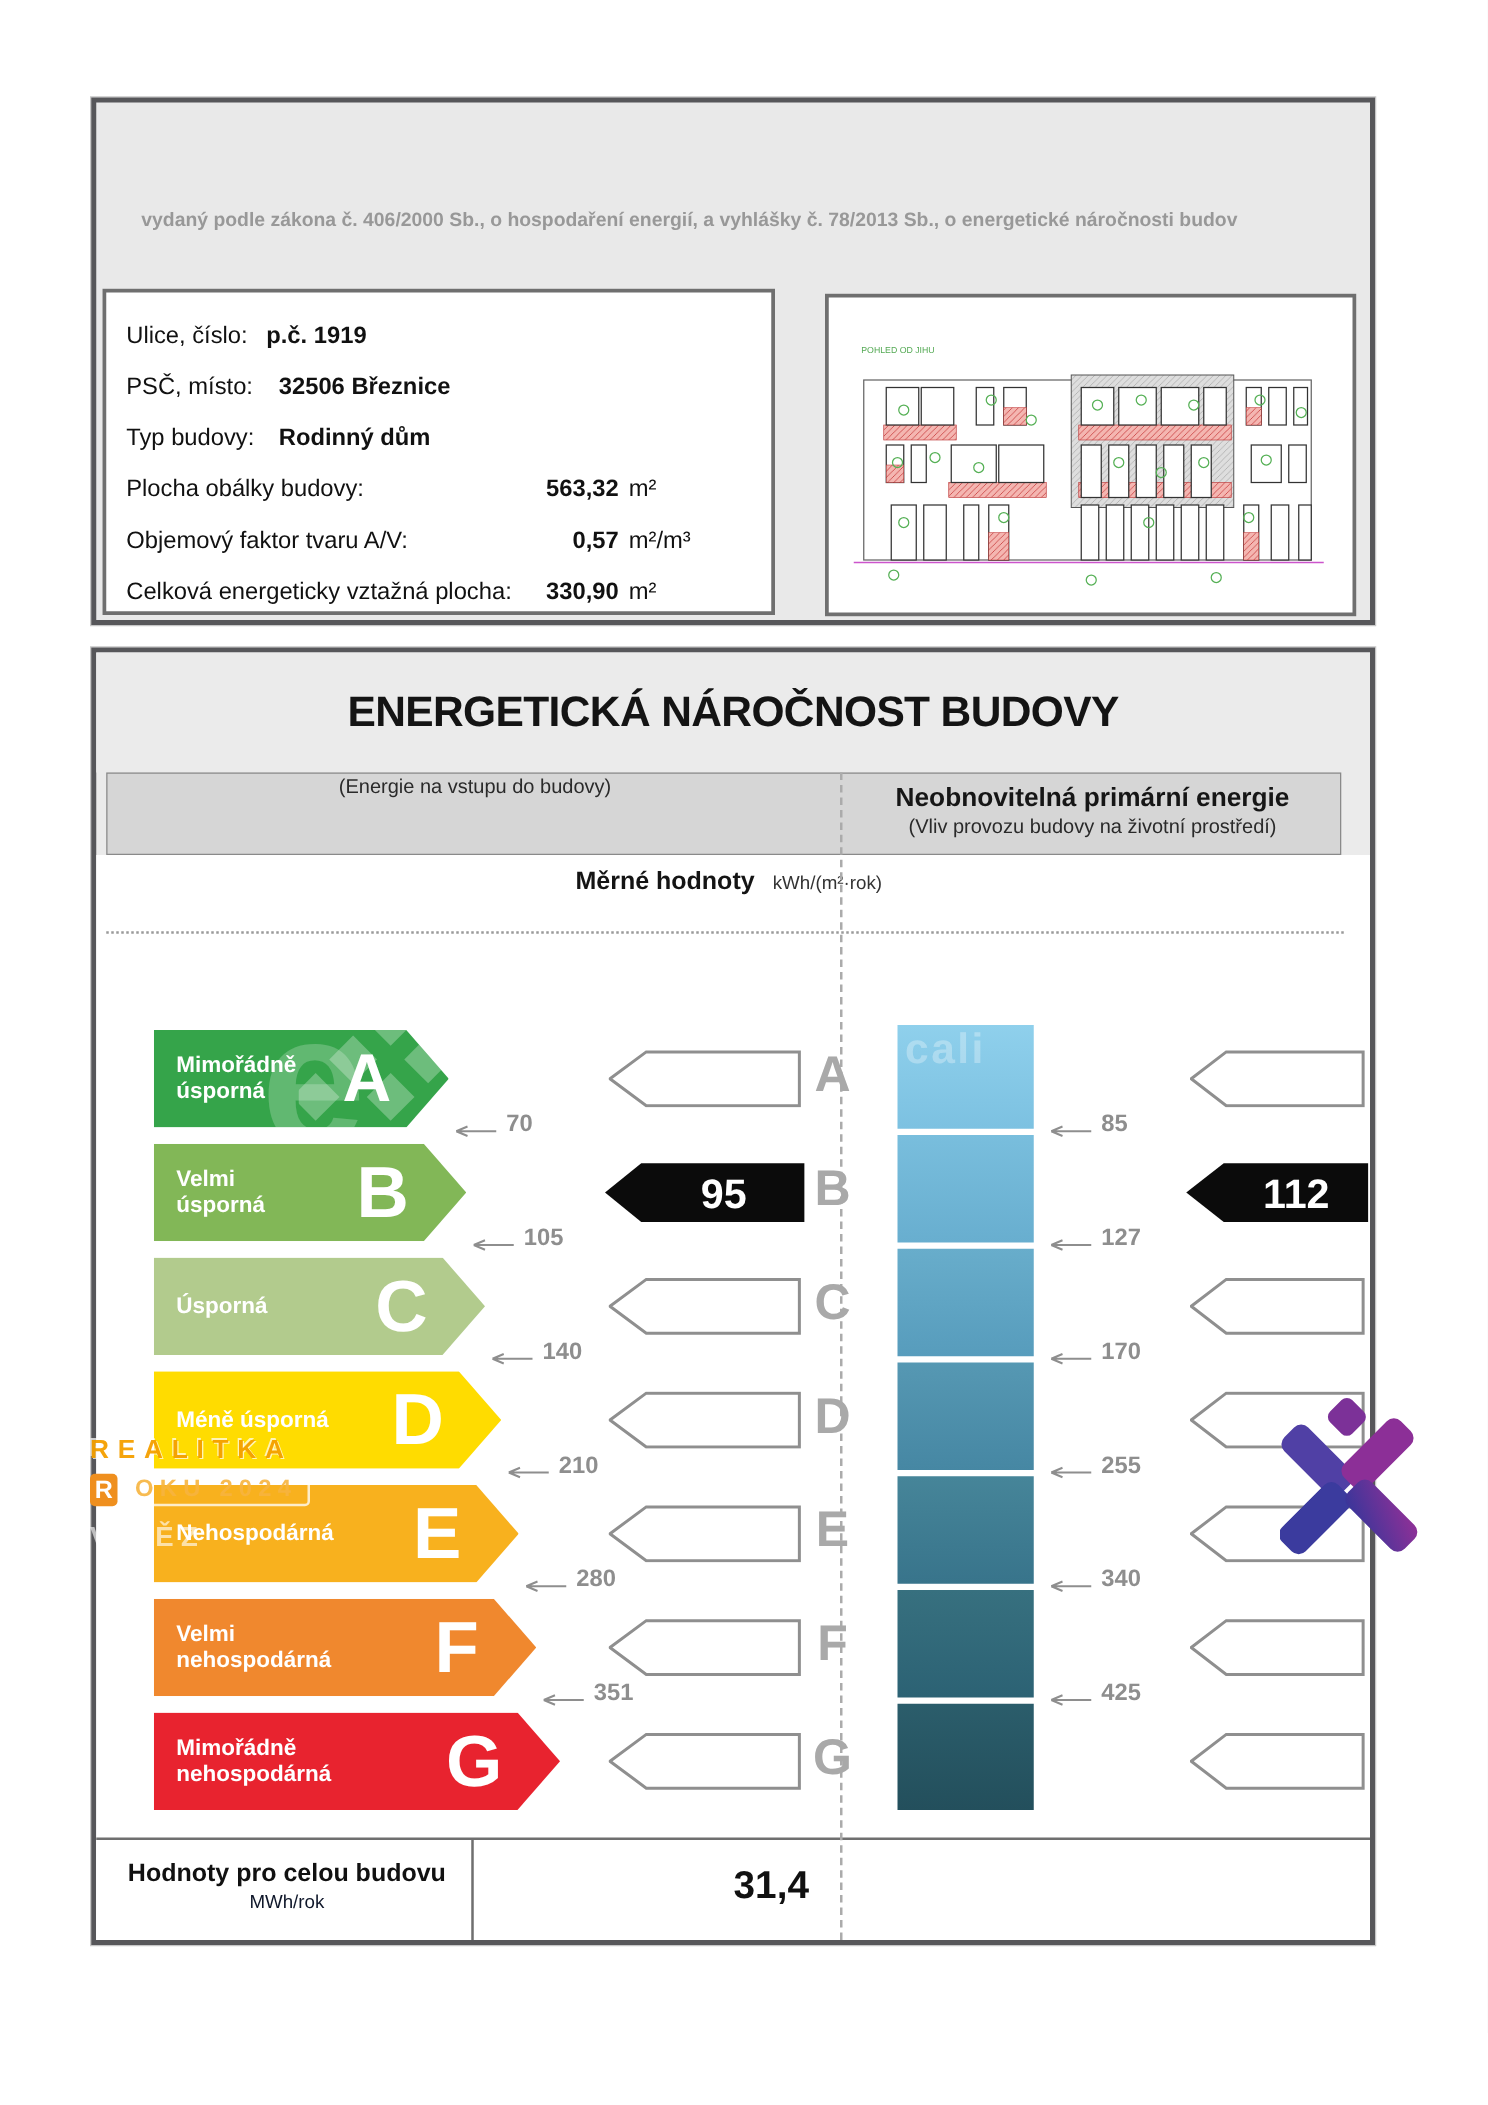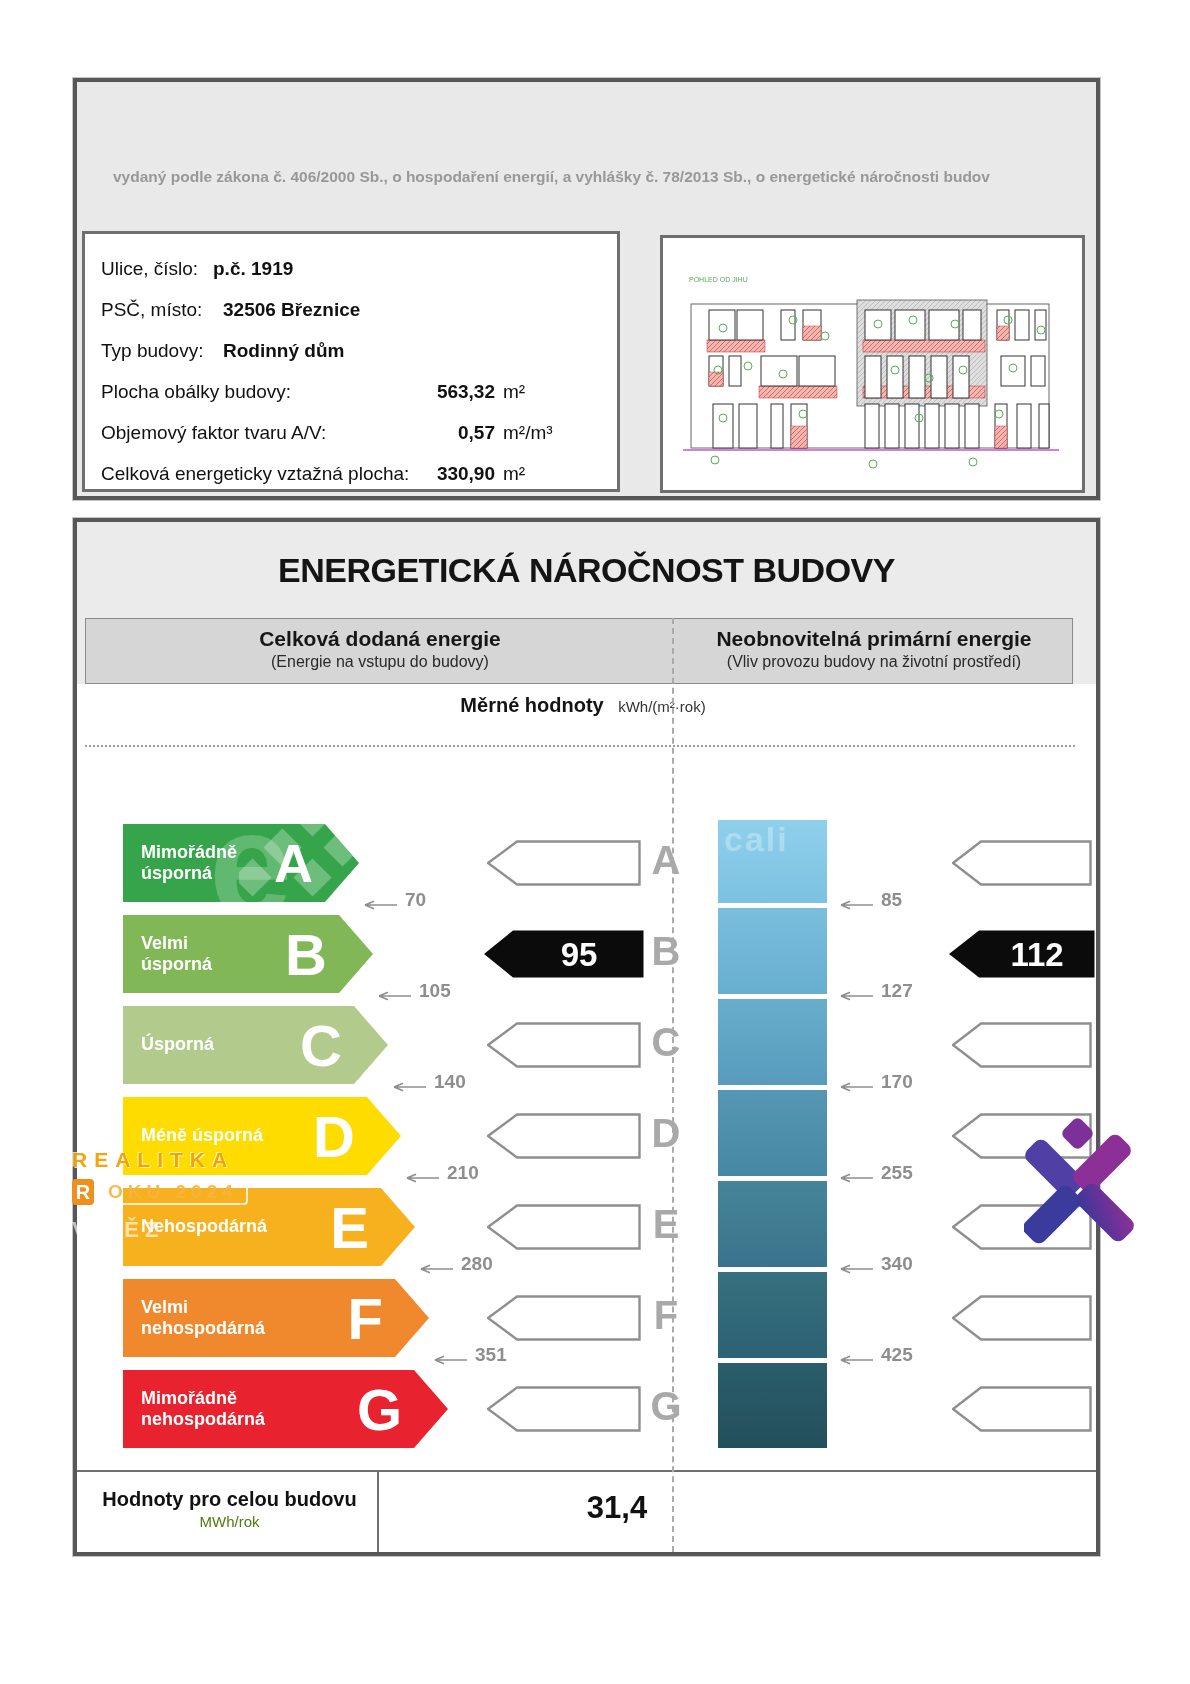--- a/index.html
+++ b/index.html
@@ -42,21 +42,21 @@
   .thr{position:absolute;height:20px;display:flex;align-items:flex-end;gap:6px;z-index:2;}
   .thr .num{font-size:19px;font-weight:bold;color:#8e8e8e;}
   .col-letter{position:absolute;width:34px;text-align:center;font-size:40px;font-weight:900;color:#a9a9a9;z-index:2;}
   .arrow-wrap{position:absolute;z-index:2;}
   .blue-seg{position:absolute;left:617px;width:109px;z-index:2;}
   .totals-row{position:absolute;left:0;top:948px;width:1019px;height:82px;background:#fff;
               border-top:2px solid #6f6f6f;box-sizing:border-box;}
   .totals-label-cell{position:absolute;left:5px;top:0;width:297px;height:100%;background:#fff;
               border-right:2px solid #6f6f6f;box-sizing:border-box;text-align:center;}
   .totals-label-cell .l1{margin-top:16px;font-size:20px;font-weight:bold;color:#111;}
-  .totals-label-cell .l2{margin-top:2px;font-size:15px;color:#4d7c0f;}
+  .totals-label-cell .l2{margin-top:2px;font-size:15px;color:#0f172a;}
   .totals-val{position:absolute;top:18px;width:240px;text-align:center;font-size:31px;font-weight:bold;color:#111;}
   .wm-realitka{position:absolute;left:72px;top:1148px;z-index:40;}
   .wm-realitka .r1{font-size:21px;font-weight:900;letter-spacing:7px;color:#f5a000;opacity:.95;
         text-shadow:1px 1px 0 rgba(255,255,255,.75), -1px -1px 0 rgba(255,255,255,.75);}
   .wm-realitka .r2{margin-top:6px;display:flex;align-items:center;height:27px;}
   .wm-realitka .r2 .chip{display:inline-block;width:22px;height:26px;background:#ef8f1e;border-radius:4px;
         color:#fff;font-weight:900;font-size:20px;text-align:center;line-height:26px;}
   .wm-realitka .r2 .grp{margin-left:4px;border:2px solid rgba(255,255,255,.85);border-radius:4px;
         padding:0 8px;height:23px;line-height:23px;font-size:19px;font-weight:900;letter-spacing:5px;color:#f7b43f;opacity:.9;}
   .wm-realitka .r3{margin-top:12px;font-size:22px;font-weight:900;letter-spacing:6px;color:rgba(255,255,255,.62);}
@@ -191,21 +191,20 @@
       </svg>
     </div>
   </div>
 
   <div class="frame" style="left:73px;top:518px;width:1019px;height:1030px;background:#ebebeb;">
     <div class="white-area"></div>
     <div class="sec-title">ENERGETICKÁ NÁROČNOST BUDOVY</div>
 
     <div class="hdr-band">
       <div class="hdr-cell" style="left:0;width:588px;">
-        <div class="t1">Celková dodaná energie</div>
         <div class="t2">(Energie na vstupu do budovy)</div>
       </div>
       <div class="hdr-cell" style="left:588px;width:400px;">
         <div class="t1">Neobnovitelná primární energie</div>
         <div class="t2">(Vliv provozu budovy na životní prostředí)</div>
       </div>
     </div>
 
     <div class="units-line">
       <span class="u1">Měrné hodnoty</span>

